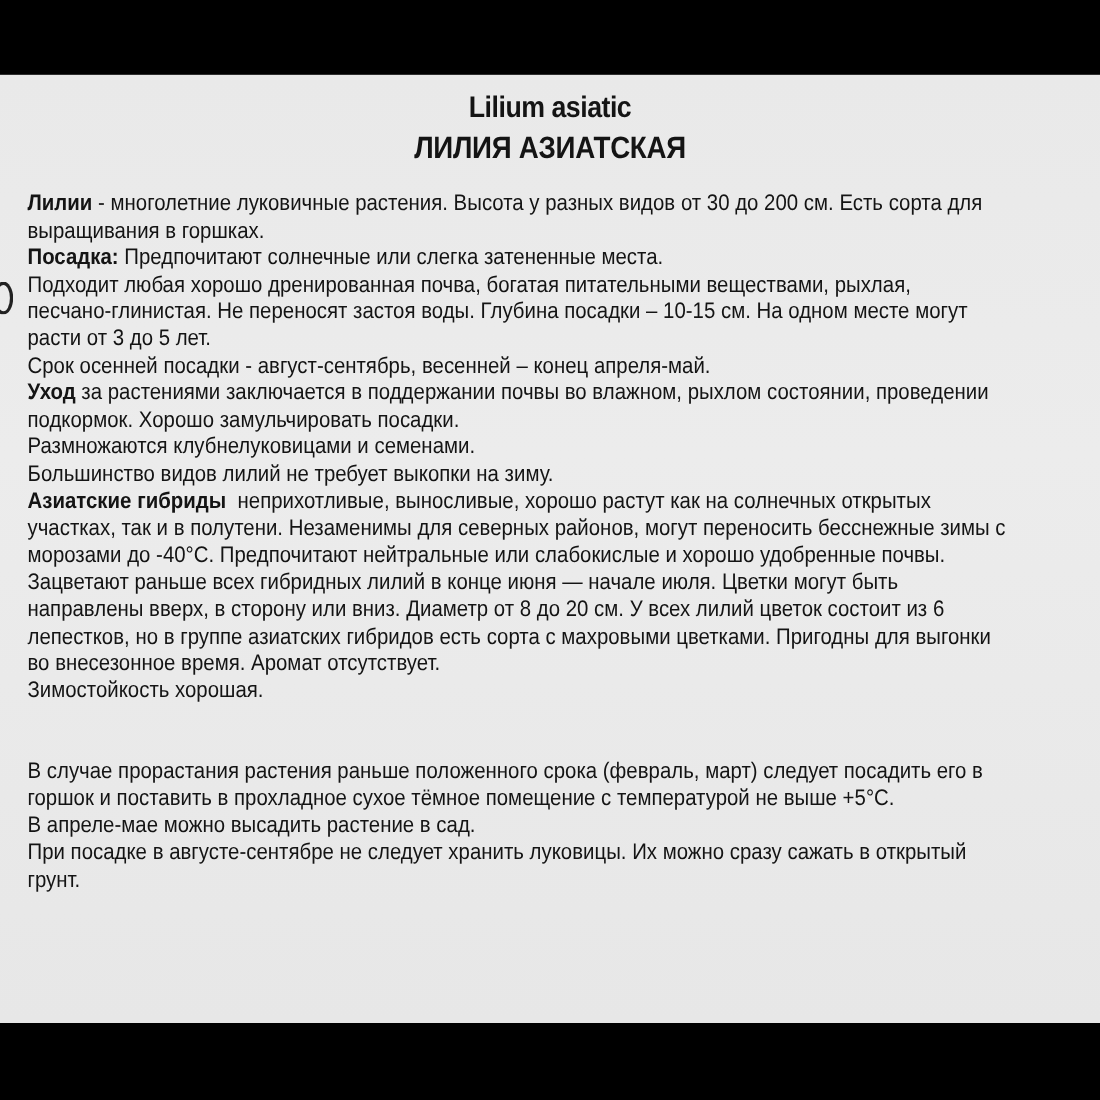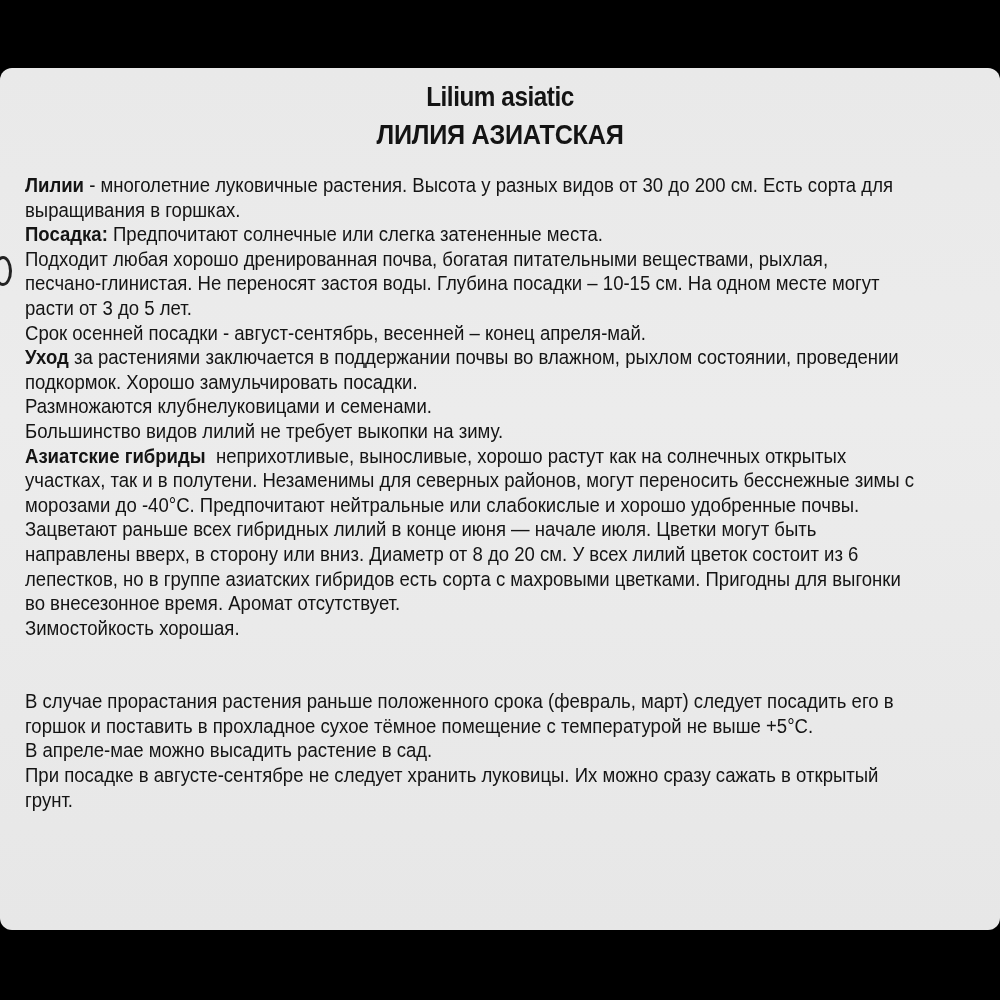--- a/index.html
+++ b/index.html
@@ -8,21 +8,20 @@
     background: #000;
     font-family: "Liberation Sans", "DejaVu Sans", sans-serif;
     position: relative;
   }
   .band-top { position: absolute; left: 0; top: 0; width: 1000px; height: 68px; background: #000; }
   .band-bottom { position: absolute; left: 0; top: 930px; width: 1000px; height: 70px; background: #000; }
   .sheet {
     position: absolute; left: 0; top: 68px; width: 1000px; height: 862px;
     background: linear-gradient(180deg, #e9e9e9 0%, #ececec 40%, #e7e7e7 100%);
     color: #141414;
-    border-radius: 12px;
   }
   .title-en {
     position: absolute; left: 0; width: 1000px; top: 14px;
     text-align: center; font-weight: bold; font-size: 27px;
     letter-spacing: -0.5px; transform: scaleX(0.9);
   }
   .title-ru {
     position: absolute; left: 0; width: 1000px; top: 51px;
     text-align: center; font-weight: bold; font-size: 28px;
     letter-spacing: -0.3px; transform: scaleX(0.9);

